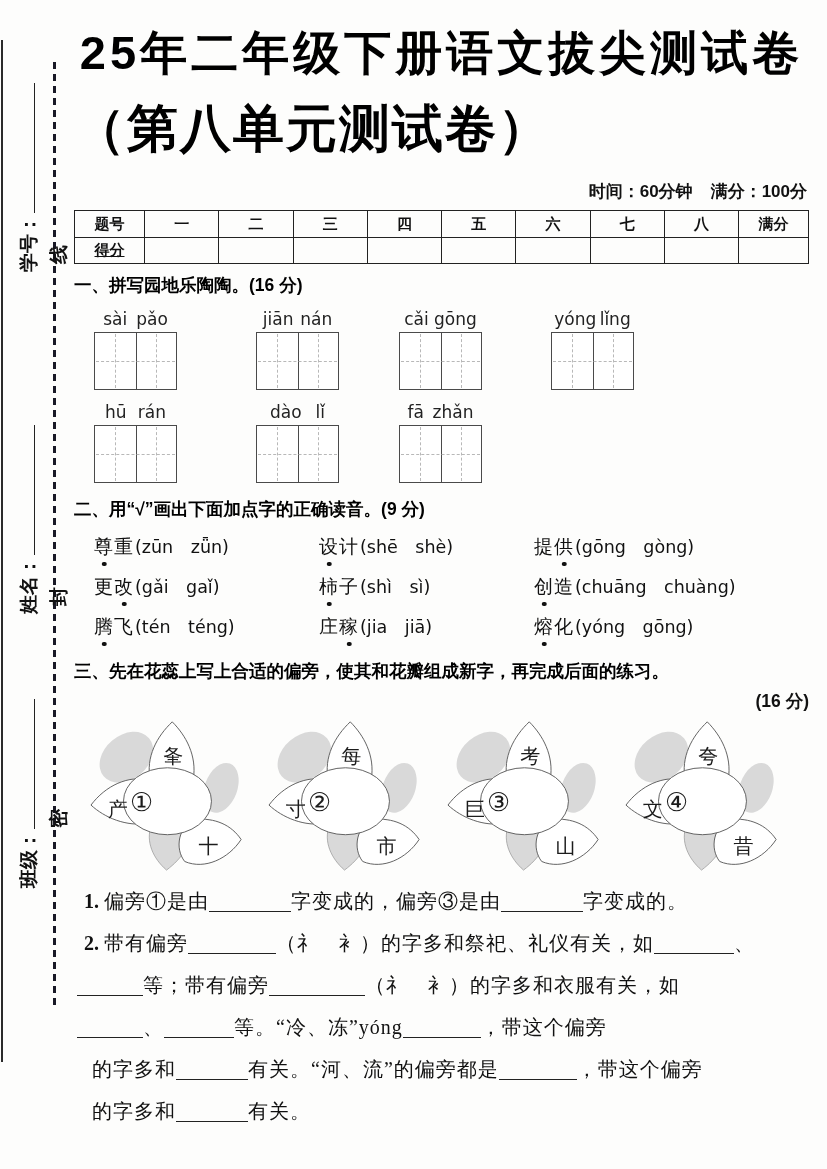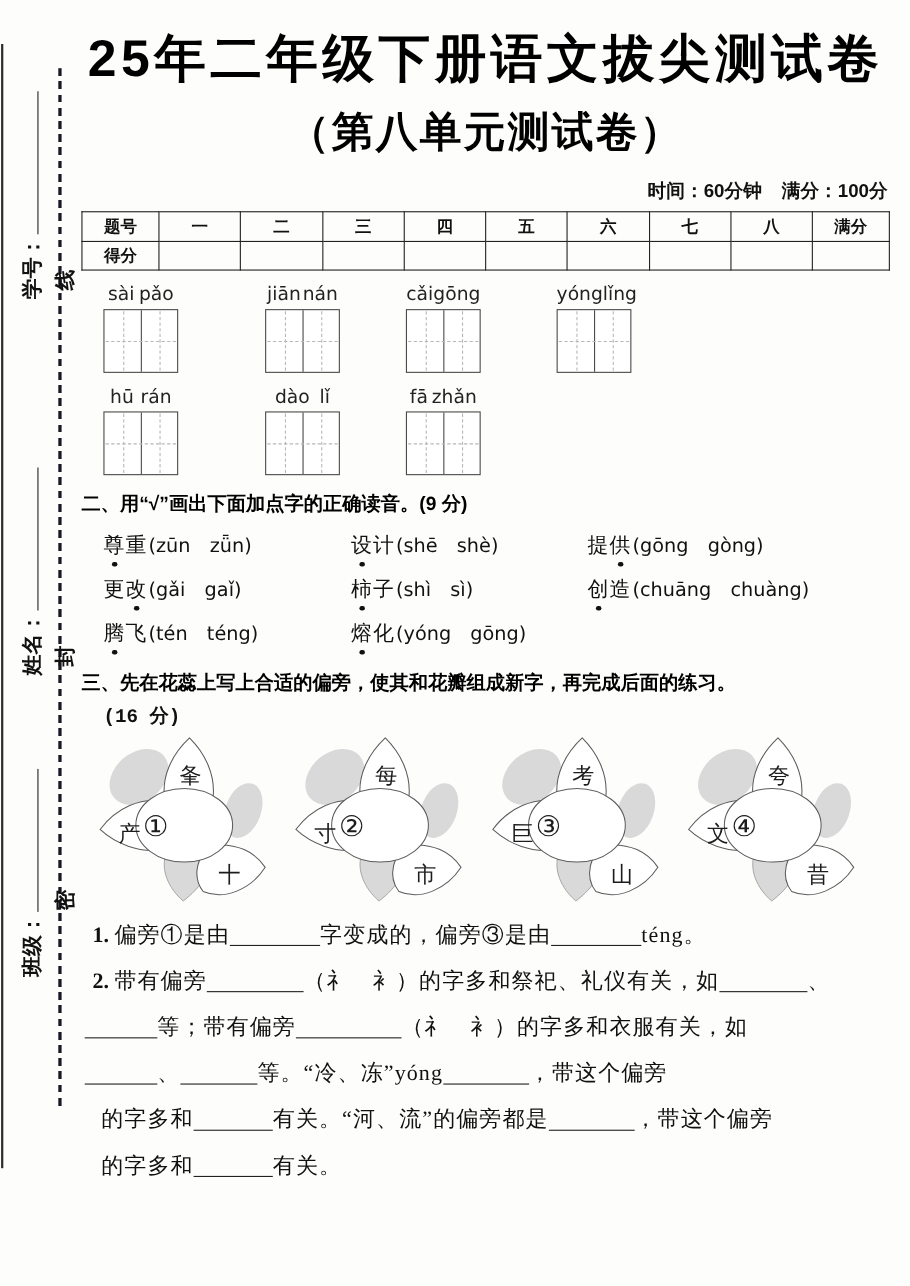--- a/index.html
+++ b/index.html
@@ -19,40 +19,40 @@
   .seal-mark{position:absolute;transform:rotate(-90deg);transform-origin:0 0;white-space:nowrap;
              font-family:"Liberation Sans","DejaVu Sans",sans-serif;font-size:19px;font-weight:bold;}
   .seal-mark.m1{left:46px;top:264px;}
   .seal-mark.m2{left:46px;top:606px;}
   .seal-mark.m3{left:46px;top:828px;}
 
   
   .main{position:absolute;left:74px;top:0;width:735px;}
   .title{font-family:"Liberation Sans","DejaVu Sans",sans-serif;font-weight:bold;font-size:47px;
          text-align:center;margin:22px 0 0 0;letter-spacing:4px;color:#000;}
-  .subtitle{font-family:"Liberation Sans","DejaVu Sans",sans-serif;font-weight:bold;font-size:38px;
-            text-align:center;margin:10px 0 0 0;letter-spacing:2px;color:#000;}
+  .subtitle{font-family:"Liberation Sans","DejaVu Sans",sans-serif;font-weight:bold;font-size:51px;
+            text-align:left;margin:10px 0 0 0;letter-spacing:2px;color:#000;}
   .meta{text-align:right;font-family:"Liberation Sans","DejaVu Sans",sans-serif;font-weight:bold;
         font-size:17px;margin:16px 2px 7px 0;}
   .meta span + span{margin-left:18px;}
 
   table.score{width:100%;border-collapse:collapse;table-layout:fixed;}
   table.score td{border:1.4px solid #222;text-align:center;padding:0;
                  font-family:"Liberation Sans","DejaVu Sans",sans-serif;font-size:15px;}
   tr.score-head td{height:26px;font-weight:bold;}
-  tr.score-row td{height:25px;font-weight:bold;}
+  tr.score-row td{height:25px;font-weight:bold;text-decoration:underline;}
 
   .s-heading{font-family:"Liberation Sans","DejaVu Sans",sans-serif;font-weight:bold;
              font-size:17.5px;margin:9px 0 2px 0;color:#000;}
-  .s3-score{font-family:Liberation Mono, monospace;font-weight:bold;
-            font-size:17.5px;margin:6px 0 0 20px;}
+  .s3-score{font-family:Liberation Sans, sans-serif;font-weight:bold;
+            font-size:17.5px;margin:6px 0 0 20px;text-align:right;}
 
   
   .pinyin-row{display:flex;margin:12px 0 0 20px;}
-  .pz-group{width:68px;}
+  .pz-group{width:83px;}
   .pinyin-row .pz-group:nth-child(2){margin-left:79px;}
   .pinyin-row .pz-group:nth-child(3){margin-left:60px;}
   .pinyin-row .pz-group:nth-child(4){margin-left:69px;}
   .pz-label{display:flex;justify-content:space-evenly;font-family:"DejaVu Sans",sans-serif;
             font-size:17px;color:#222;margin-bottom:3px;}
   .tzg{position:relative;height:56px;border:1.6px solid #4a4a4a;background:#fff;}
   .tzg i{display:block;}
   .tzg .vmid{position:absolute;left:50%;top:0;bottom:0;width:0;border-left:1.3px solid #4a4a4a;}
   .tzg .hdash{position:absolute;left:1px;right:1px;top:50%;height:0;border-top:1px dashed #b8b8b8;}
   .tzg .vdash{position:absolute;top:1px;bottom:1px;width:0;border-left:1px dashed #b8b8b8;}
@@ -142,20 +142,21 @@
           <td></td>
           <td></td>
           <td></td>
           <td></td>
           <td></td>
           <td></td>
         </tr>
     </tbody>
   </table>
 
+  <div class="s-heading">一、拼写园地乐陶陶。(16 分)</div>
   <div class="pinyin-row">
       <div class="pz-group">
         <div class="pz-label">
           <span>sài</span>
           <span>pǎo</span>
         </div>
         <div class="tzg">
           <i class="vmid"></i>
           <i class="hdash"></i>
           <i class="vdash v1"></i>
@@ -260,20 +261,24 @@
         <span class="pron-word"><span class="dotted">柿</span><span>子</span></span>
         <span class="pron-opts">(shì　sì)</span>
       </div>
       <div class="pron-item">
         <span class="pron-word"><span class="dotted">创</span><span>造</span></span>
         <span class="pron-opts">(chuāng　chuàng)</span>
       </div>
       <div class="pron-item">
         <span class="pron-word"><span class="dotted">腾</span><span>飞</span></span>
         <span class="pron-opts">(tén　téng)</span>
+      </div>
+      <div class="pron-item">
+        <span class="pron-word"><span>庄</span><span class="dotted">稼</span></span>
+        <span class="pron-opts">(jia　jiā)</span>
       </div>
       <div class="pron-item">
         <span class="pron-word"><span class="dotted">熔</span><span>化</span></span>
         <span class="pron-opts">(yóng　gōng)</span>
       </div>
     </div>
 
   <div class="s-heading" style="margin-top:12px">三、先在花蕊上写上合适的偏旁，使其和花瓣组成新字，再完成后面的练习。</div>
   <div class="s3-score">(16 分)</div>
   <div class="flowers-row">
@@ -328,21 +333,21 @@
     <path class="white" d="M160,126 C147,146 122,158 101,149 C90,135 95,112 111,105 C133,103 150,111 160,126 Z"></path>
     <ellipse class="white" cx="83" cy="86" rx="46" ry="35"></ellipse>
     <text class="f-num" x="56" y="96" font-size="27" text-anchor="middle">④</text>
     <text class="f-top" x="89" y="46" font-size="21" text-anchor="middle">夸</text>
     <text class="f-left" x="31" y="101" font-size="21" text-anchor="middle">文</text>
     <text class="f-right" x="126" y="140" font-size="21" text-anchor="middle">昔</text>
   </svg>
 </div>
 
   <div class="questions">
-    <div class="q-line" style="padding-left:7px"><span class="q-no">1.</span><span>偏旁①是由</span><span class="blank" style="width: 82px;"></span><span>字变成的，偏旁③是由</span><span class="blank" style="width: 82px;"></span><span>téng。</span></div>
+    <div class="q-line" style="padding-left:7px"><span class="q-no">1.</span><span>偏旁①是由</span><span class="blank" style="width: 82px;"></span><span>字变成的，偏旁③是由</span><span class="blank" style="width: 82px;"></span><span>字变成的。</span></div>
     <div>
         <div class="q-line" style="padding-left: 7px;"><span class="q-no">2.</span><span>带有偏旁</span><span class="blank" style="width: 88px;"></span><span>（礻　衤）的字多和祭祀、礼仪有关，如</span><span class="blank" style="width: 80px;"></span><span>、</span></div>
         <div class="q-line" style="padding-left: 0px;"><span class="blank" style="width: 66px;"></span><span>等；带有偏旁</span><span class="blank" style="width: 96px;"></span><span>（礻　衤）的字多和衣服有关，如</span></div>
         <div class="q-line" style="padding-left: 0px;"><span class="blank" style="width: 66px;"></span><span>、</span><span class="blank" style="width: 70px;"></span><span>等。“冷、冻”yóng</span><span class="blank" style="width: 78px;"></span><span>，带这个偏旁</span></div>
         <div class="q-line" style="padding-left: 15px;"><span>的字多和</span><span class="blank" style="width: 72px;"></span><span>有关。“河、流”的偏旁都是</span><span class="blank" style="width: 78px;"></span><span>，带这个偏旁</span></div>
         <div class="q-line" style="padding-left: 15px;"><span>的字多和</span><span class="blank" style="width: 72px;"></span><span>有关。</span></div>
       </div>
   </div>
 </div>
 

